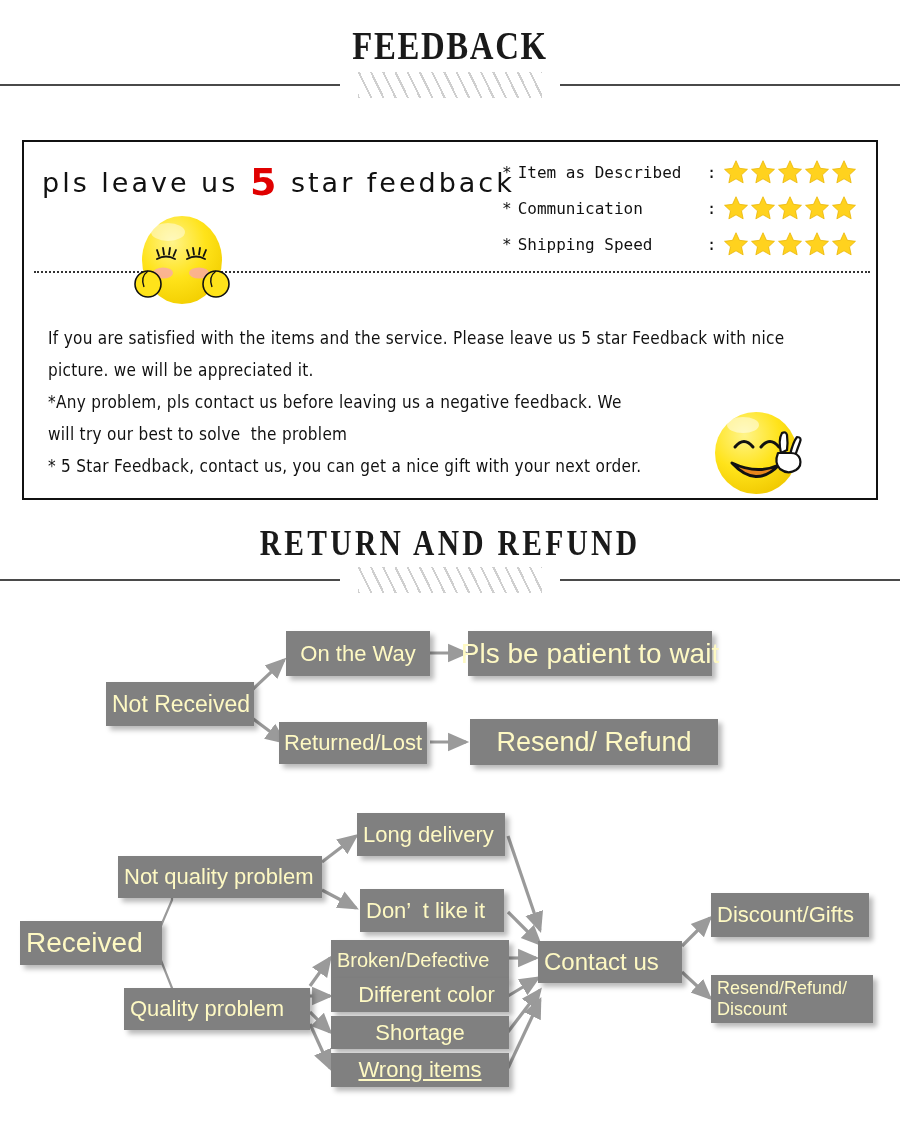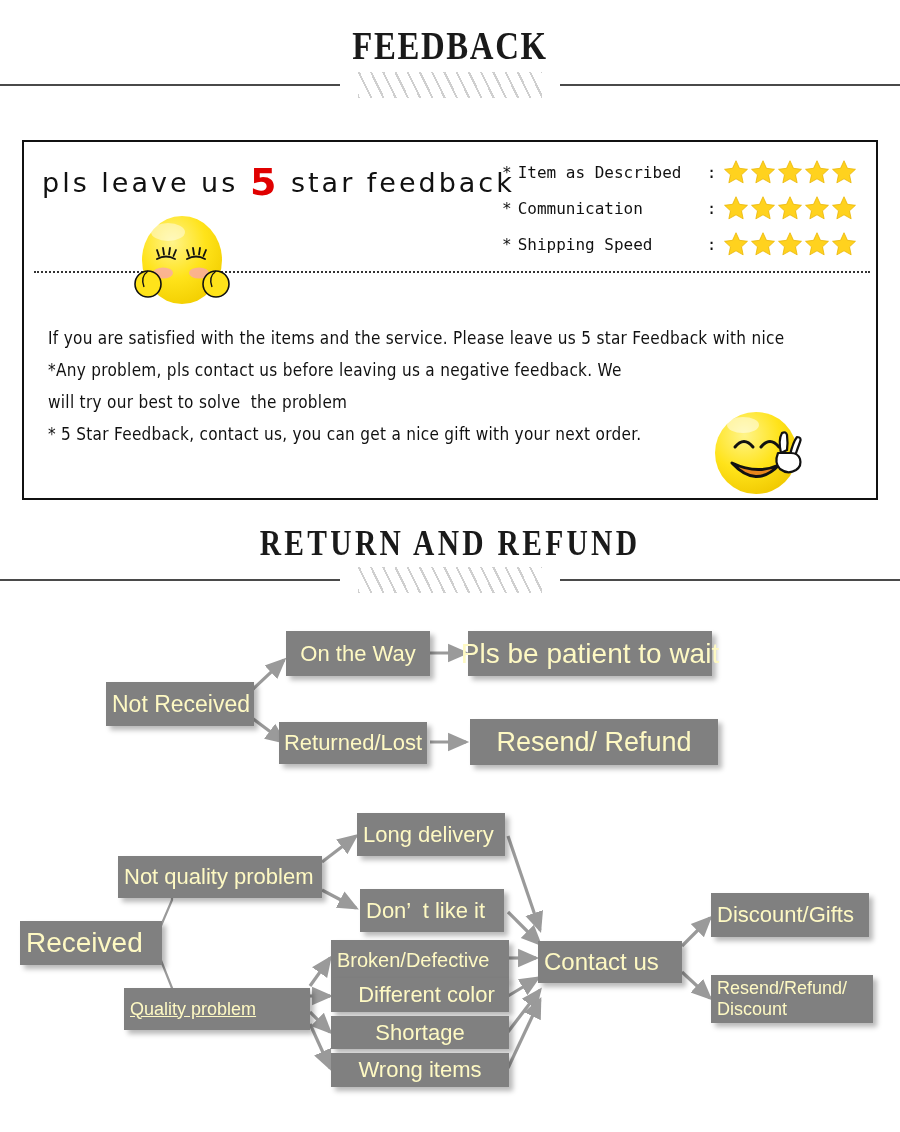--- a/index.html
+++ b/index.html
@@ -280,20 +280,21 @@
     <path d="M20 56 q24 26 47 2 q-22 10 -47 -2 z" fill="#E8861C" stroke="#111" stroke-width="3" stroke-linejoin="round"></path>
     <g fill="#FFFFFF" stroke="#111" stroke-width="2.2" stroke-linejoin="round">
       <path d="M69 46 q-3 -13 1 -20 q4 -2 5 2 q1 8 0 15 z"></path>
       <path d="M78 48 q3 -13 7 -18 q5 0 3 5 q-3 8 -5 14 z"></path>
       <path d="M66 46 q-4 10 2 16 q8 6 16 1 q6 -4 4 -11 q-2 -6 -9 -6 z"></path>
     </g>
   </svg>
 
   <div class="fb-para">
     <p>If you are satisfied with the items and the service. Please leave us 5 star Feedback with nice</p>
+    <p>picture. we will be appreciated it.</p>
     <p>*Any problem, pls contact us before leaving us a negative feedback. We</p>
     <p>will try our best to solve  the problem</p>
     <p>* 5 Star Feedback, contact us, you can get a nice gift with your next order.</p>
   </div>
 </div>
 
 <div class="section-head" style="top:522px;">
   <div class="section-title" style="font-size:36px; letter-spacing:4px;">RETURN AND REFUND</div>
 </div>
 <div class="section-head" style="top:565px;">
@@ -343,25 +344,25 @@
 </svg>
 
 <div class="node left" style="left:106px; top:682px; width:148px; height:44px; font-size:23px;">Not Received</div>
 <div class="node" style="left:286px; top:631px; width:144px; height:45px; font-size:22px;">On the Way</div>
 <div class="node" style="left:279px; top:722px; width:148px; height:42px; font-size:22px;">Returned/Lost</div>
 <div class="node" style="left:468px; top:631px; width:244px; height:45px; font-size:28px;">Pls be patient to wait</div>
 <div class="node" style="left:470px; top:719px; width:248px; height:46px; font-size:27px;">Resend/ Refund</div>
 
 <div class="node left" style="left:20px; top:921px; width:142px; height:44px; font-size:28px;">Received</div>
 <div class="node left" style="left:118px; top:856px; width:204px; height:42px; font-size:22px;">Not quality problem</div>
-<div class="node left" style="left:124px; top:988px; width:186px; height:42px; font-size:18px;text-decoration:underline;">Quality problem</div>
+<div class="node left" style="left:124px; top:988px; width:186px; height:42px; font-size:22px;">Quality problem</div>
 
 <div class="node left" style="left:357px; top:813px; width:148px; height:43px; font-size:22px;">Long delivery</div>
 <div class="node left" style="left:360px; top:889px; width:144px; height:43px; font-size:22px;">Don’  t like it</div>
 <div class="node left" style="left:331px; top:940px; width:178px; height:40px; font-size:20px;">Broken/Defective</div>
 <div class="node" style="left:331px; top:978px; width:178px; height:34px; font-size:22px;padding-left:13px;">Different color</div>
 <div class="node" style="left:331px; top:1016px; width:178px; height:33px; font-size:22px;">Shortage</div>
-<div class="node" style="left:331px; top:1053px; width:178px; height:34px; font-size:22px;">Wrong items</div>
+<div class="node" style="left:331px; top:1053px; width:178px; height:34px; font-size:22px;text-decoration:underline;">Wrong items</div>
 
 <div class="node left" style="left:538px; top:941px; width:144px; height:42px; font-size:24px;">Contact us</div>
 <div class="node left" style="left:711px; top:893px; width:158px; height:44px; font-size:22px;">Discount/Gifts</div>
 <div class="node left" style="left:711px; top:975px; width:162px; height:48px; font-size:18px; align-items:center; line-height:1.15;">Resend/Refund/
 Discount</div>
 
 </body></html>

